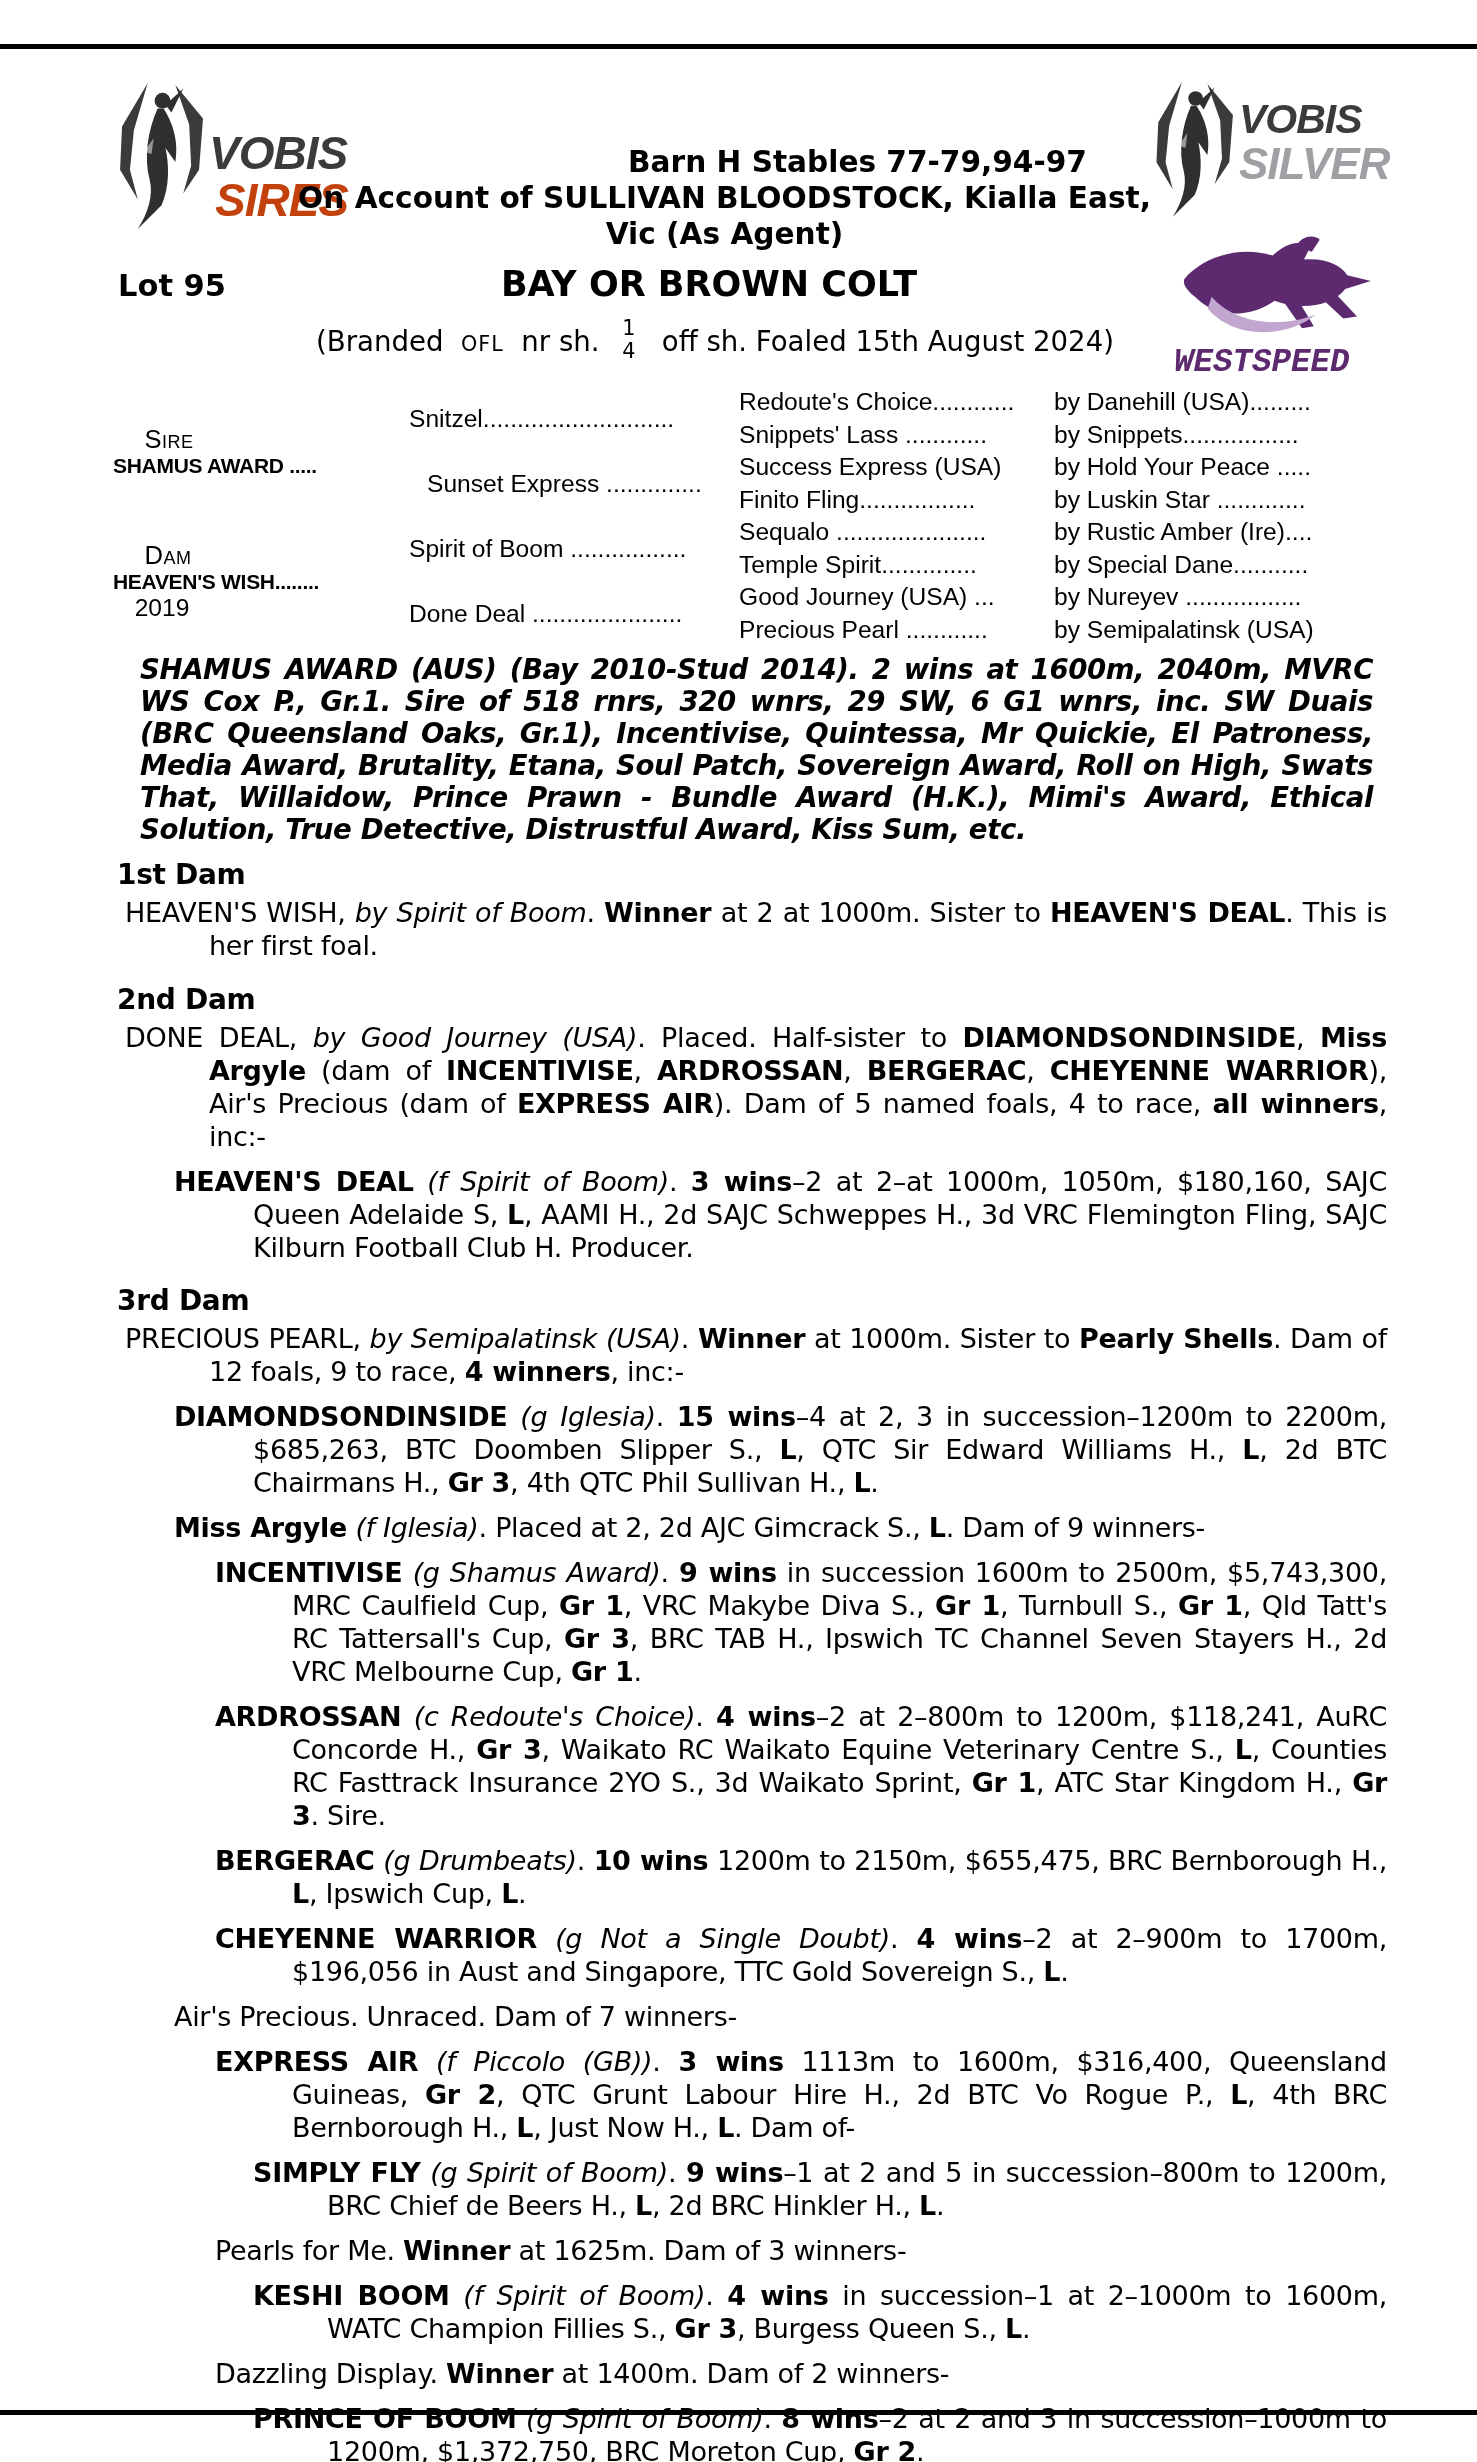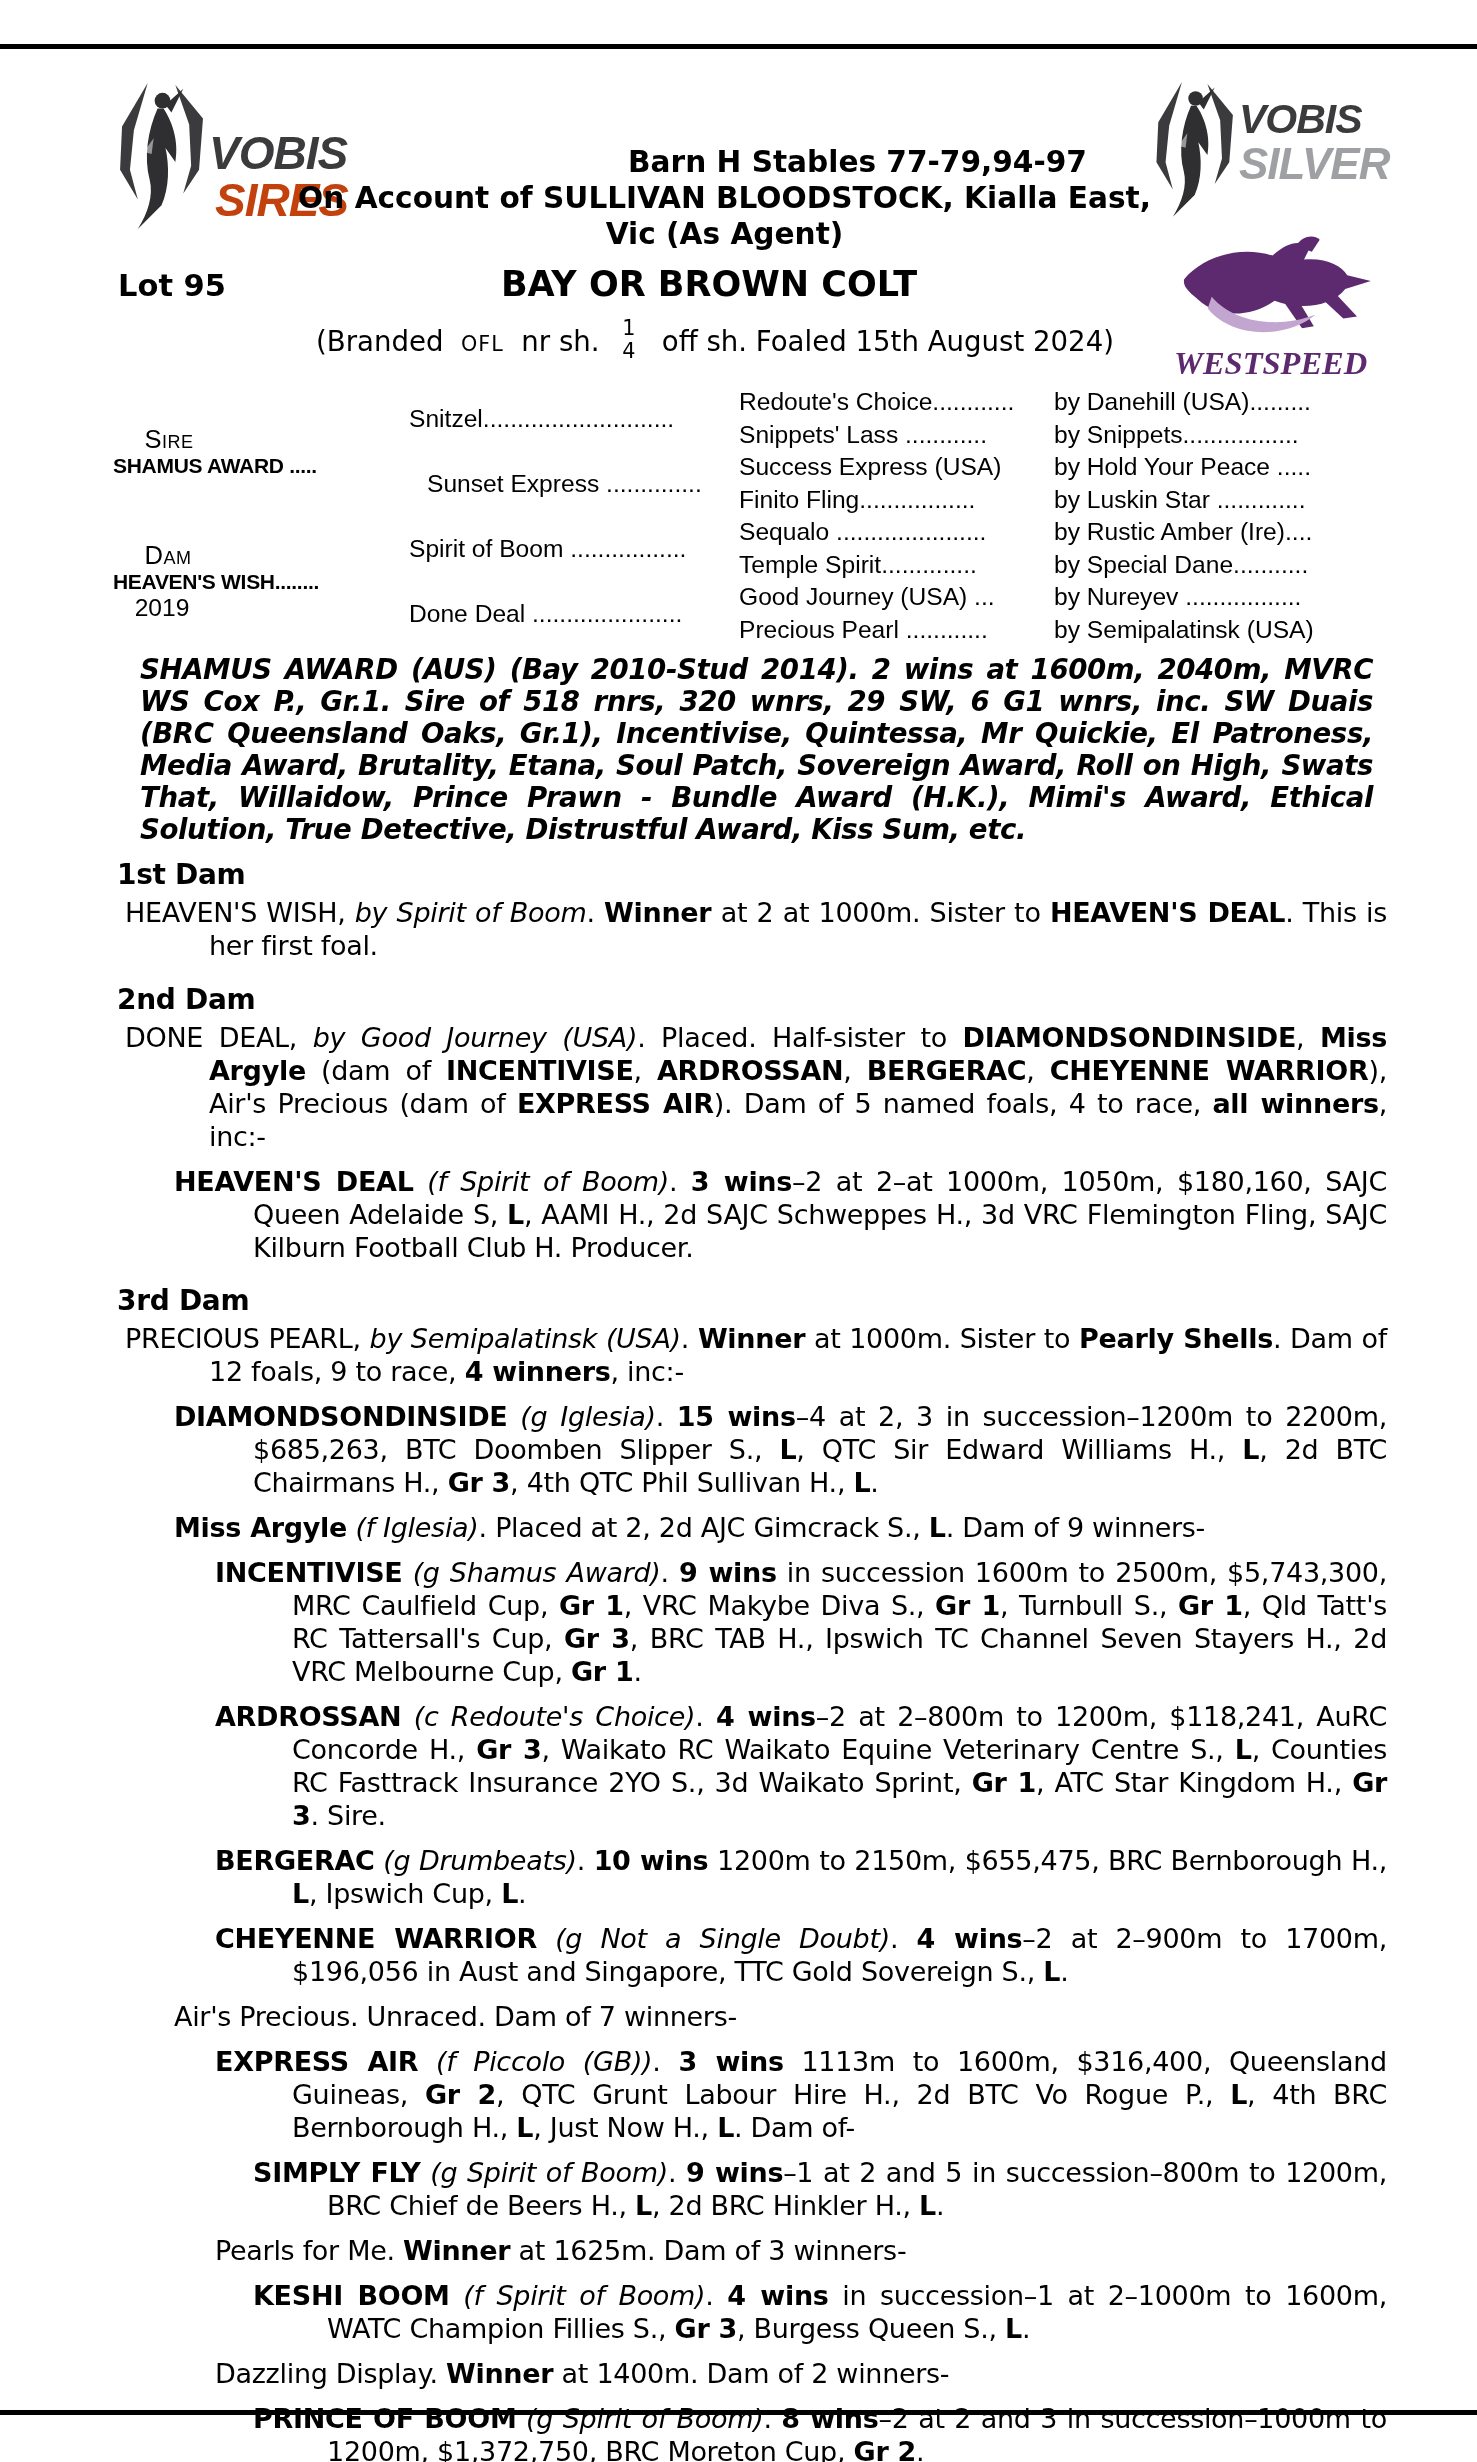--- a/index.html
+++ b/index.html
@@ -17,21 +17,21 @@
   #sires-logo-art{left:114px;top:79px;width:99px;height:153px;}
   #silver-logo-art{left:1151px;top:75px;width:91px;height:148px;}
   #westspeed-art{left:1178px;top:232px;width:197px;height:110px;}
   .logo-word{position:absolute;font-family:"Liberation Sans",sans-serif;
     font-weight:bold;font-style:italic;letter-spacing:-1px;line-height:1;}
   #sires-word-top{left:209px;top:130px;font-size:46px;color:#3b3b3d;}
   #sires-word-bottom{left:215px;top:177px;font-size:46px;color:#c2410c;}
   #silver-word-top{left:1239px;top:99px;font-size:41px;color:#3b3b3d;}
   #silver-word-bottom{left:1239px;top:142px;font-size:44px;color:#9ea0a3;}
   #westspeed-word{left:1174px;top:347px;font-size:32.5px;line-height:1;color:#5d2a70;
-    font-family:Liberation Serif, serif;letter-spacing:0;}
+    font-family:Liberation Mono, monospace;letter-spacing:0;}
   #westspeed-word .ws-bold{font-weight:bold;}
   #westspeed-word .ws-italic{font-weight:bold;font-style:italic;}
 
   
   #consignor-block{position:absolute;left:291px;top:144px;width:867px;
     font-weight:bold;font-size:29.6px;line-height:36px;text-align:center;}
   #consignor-line1{transform:translateX(133px);}
   #lot-number{position:absolute;left:118px;top:268px;font-size:30.5px;font-weight:bold;}
   #horse-title{position:absolute;left:113px;top:264px;width:1192px;text-align:center;
     font-size:35px;font-weight:bold;letter-spacing:0;}

